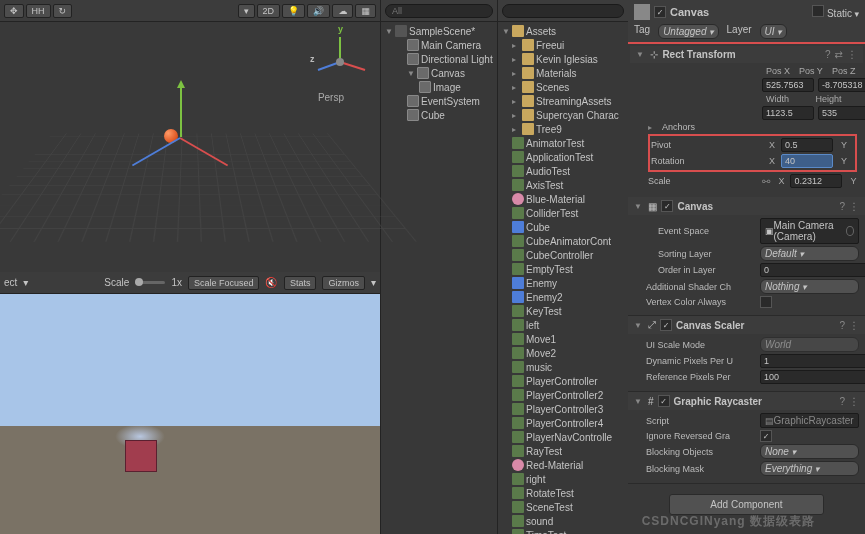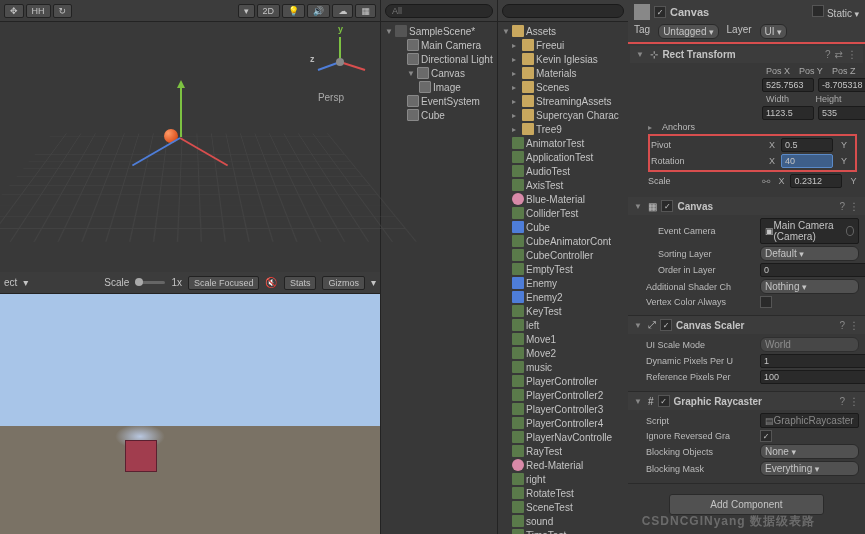--- a/index.html
+++ b/index.html
@@ -46,21 +46,21 @@
 
 .proj-col { width: 130px; background: #383838; }
 
 .insp-col { flex: 1; background: #383838; overflow-y: auto; }
 .insp-hdr { padding: 4px 6px; background: #3c3c3c; border-bottom: 1px solid #232323; }
 .insp-title-row { display: flex; align-items: center; gap: 4px; }
 .insp-title-row .cube-ico { width: 16px; height: 16px; background: #888; }
 .insp-name { font-weight: bold; font-size: 11px; }
 .static-lbl { margin-left: auto; font-size: 9px; }
 .tag-row { display: flex; gap: 8px; margin-top: 4px; font-size: 9px; }
-.tag-row select, .dropdown { background: #515151; border: 1px solid #2a2a2a; color: #c4c4c4; font-size: 9px; padding: 1px 4px; border-radius: 6px; }
+.tag-row select, .dropdown { background: #515151; border: 1px solid #2a2a2a; color: #c4c4c4; font-size: 9px; padding: 1px 4px; border-radius: 6px; font-style: italic; }
 
 .comp { border-bottom: 1px solid #2a2a2a; }
 .comp-hdr { display: flex; align-items: center; padding: 3px 6px; background: #3c3c3c; cursor: pointer; gap: 4px; }
 .comp-hdr .fold { width: 10px; }
 .comp-title { font-weight: bold; font-size: 10px; flex: 1; }
 .comp-icons { display: flex; gap: 4px; color: #888; }
 .comp-body { padding: 2px 6px 6px 18px; }
 .prop-row { display: flex; align-items: center; padding: 1px 0; gap: 4px; }
 .prop-label { width: 110px; font-size: 9px; color: #bbb; flex-shrink: 0; }
 .prop-label.sub { padding-left: 12px; }
@@ -426,21 +426,21 @@
           <span>▦</span>
           <span class="chk on"></span>
           <span class="comp-title">Canvas</span>
           <span class="comp-icons">
             <span>?</span> 
             <span>⋮</span>
           </span>
         </div>
       <div class="comp-body">
         <div class="prop-row">
-            <span class="prop-label sub">Event Camera</span>
+            <span class="prop-label sub">Event Space</span>
             <span class="obj-field">▣ <span>Main Camera (Camera)</span><span class="circ"></span></span>
           </div>
         <div class="prop-row">
             <span class="prop-label sub">Sorting Layer</span>
             <span class="dropdown" style="flex:1"><span>Default</span> ▾</span>
           </div>
         <div class="prop-row">
             <span class="prop-label sub">Order in Layer</span>
             <input class="num-in" style="flex: 1 1 0%; width: auto;" value="0">
           </div>

